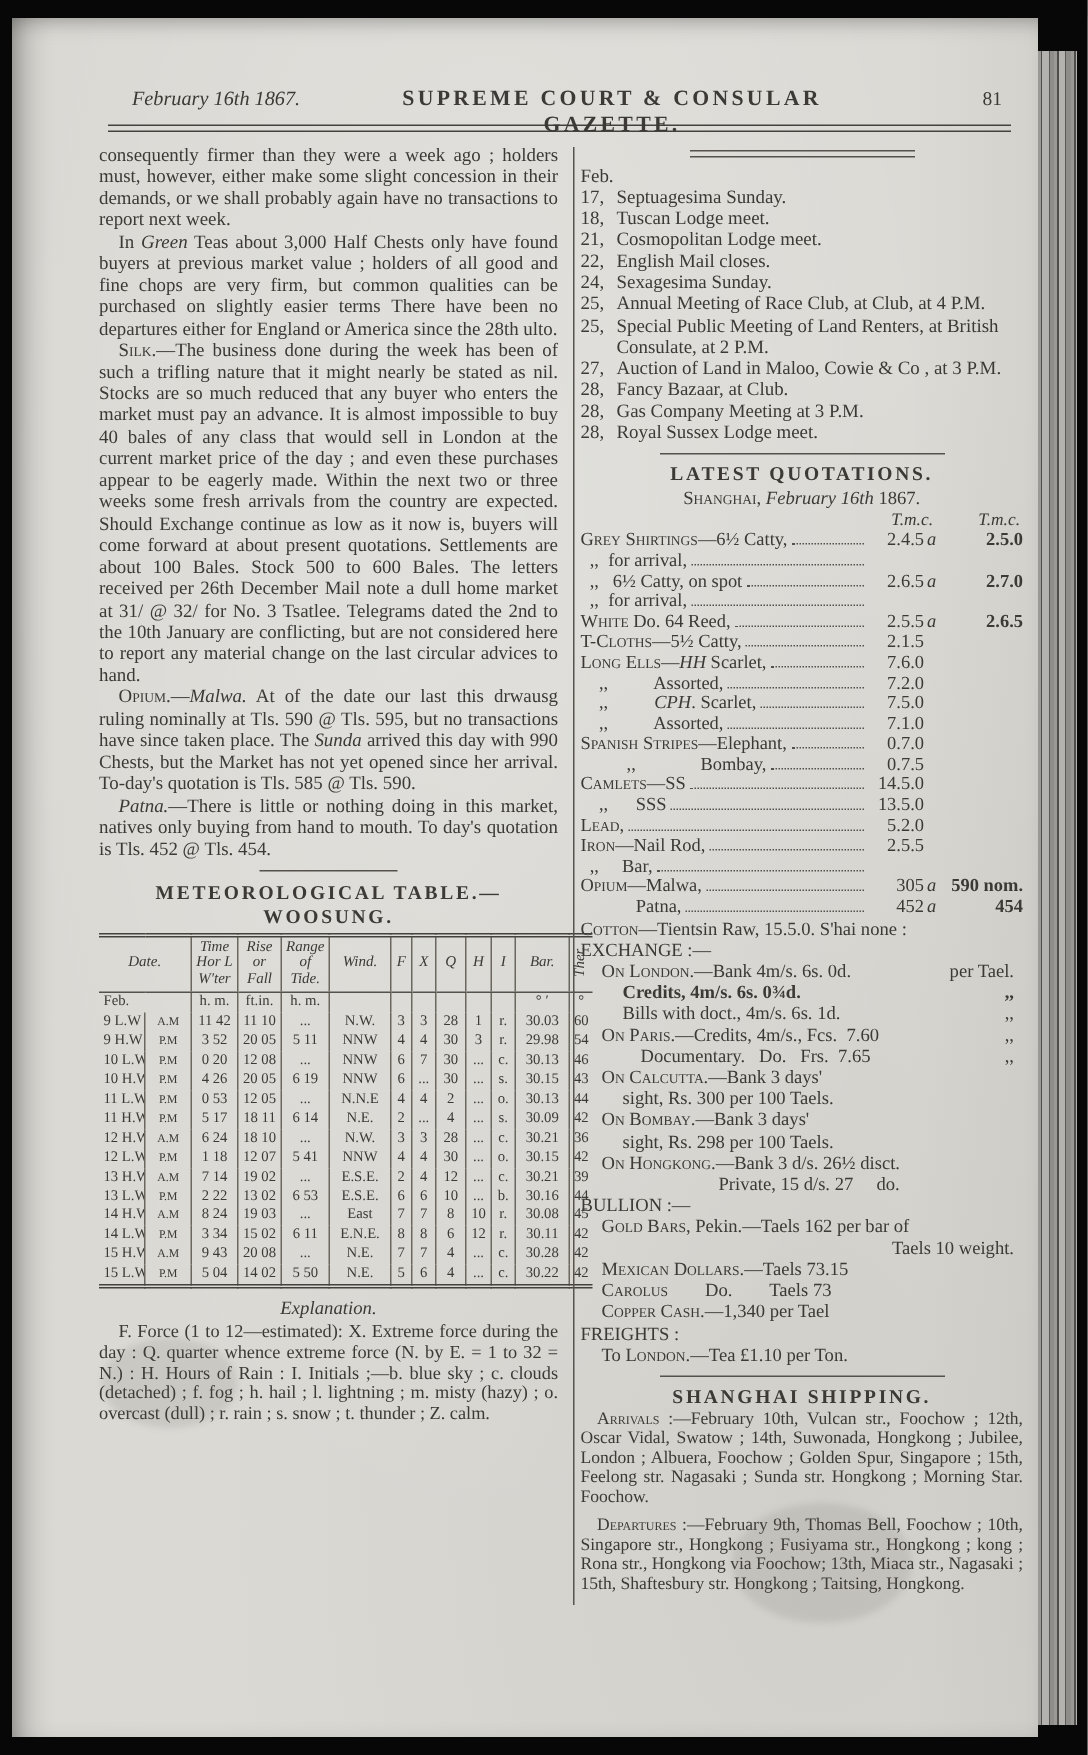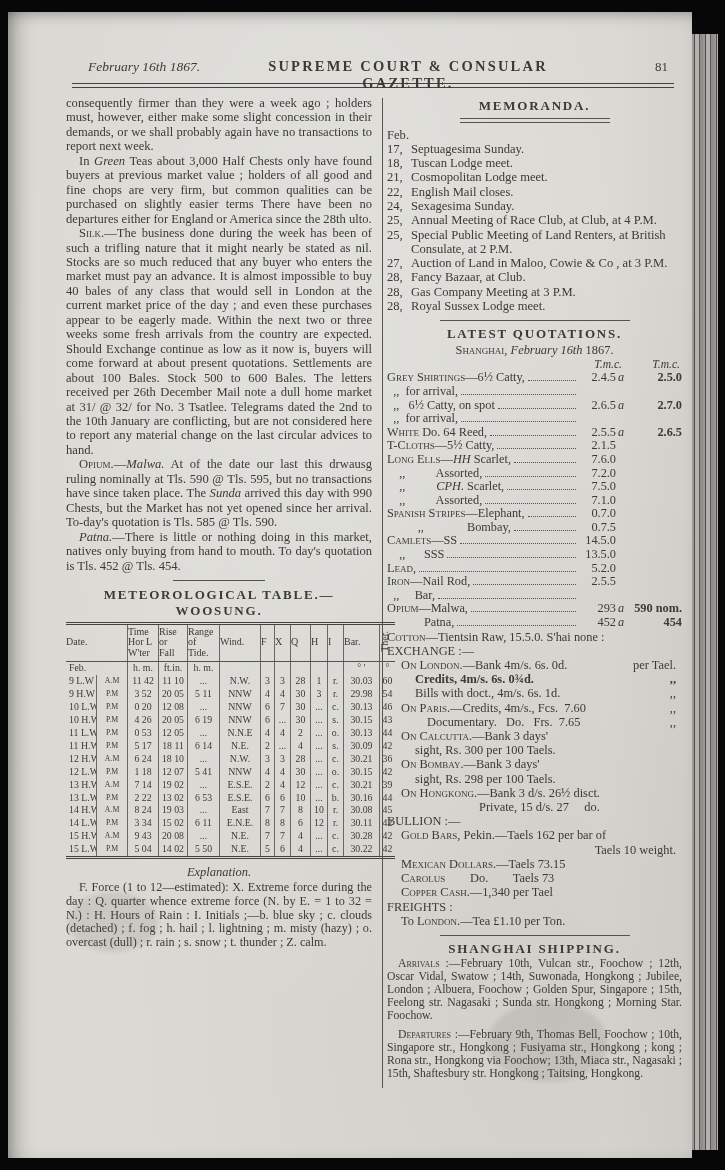--- a/index.html
+++ b/index.html
@@ -33,21 +33,21 @@
   .sc{font-variant:small-caps;}
   .it{font-style:italic;}
   .rule-short{border-top:1px solid #55514b;width:92px;margin:7px auto 6px auto;}
   .rule-mid{border-top:1px solid #55514b;width:190px;margin:7px auto 5px auto;}
   .rule-dbl{height:2.5px;border-top:1px solid #55514b;border-bottom:1px solid #55514b;width:150px;margin:4px auto 5px auto;}
   .sect-title{text-align:center;font-size:13px;letter-spacing:1.8px;font-weight:bold;margin:2px 0 1px 0;}
   
   .met-table{width:100%;border-collapse:collapse;table-layout:fixed;margin-top:3px;
              border-top:3px double #45423d;border-bottom:3px double #45423d;}
   .met-table th,.met-table td{padding:0 1px;font-weight:normal;overflow:hidden;}
-  .met-table th{font-size:10px;line-height:10.5px;text-align:left;
+  .met-table th{font-style:italic;font-size:10px;line-height:10.5px;text-align:center;
                 white-space:pre-line;border-bottom:1px solid #55514b;padding:2px 0 3px 0;vertical-align:middle;}
   .met-table td{font-size:9.8px;line-height:12.9px;text-align:center;white-space:nowrap;}
   .met-table .bl{border-left:1px solid #6b675f;}
   .met-table td.dt{text-align:left;padding-left:3px;}
   .met-table td.ap{font-size:7.8px;}
   .ther-rot{writing-mode:vertical-rl;transform:rotate(180deg);margin:0 auto;}
   .expl-title{text-align:center;font-style:italic;font-size:12.5px;margin-top:6px;}
   .expl{margin:1px 0 0 0;font-size:12.2px;line-height:13.8px;text-align:justify;text-indent:13px;}
   
   .memo-month{font-size:12.6px;line-height:14.3px;}
@@ -356,21 +356,20 @@
               </tbody>
           </table>
 
           <div class="expl-title">Explanation.</div>
           <p class="expl">F. Force (1 to 12—estimated): X. Extreme force during the day : Q. quarter whence extreme force (N. by E. = 1 to 32 = N.) : H. Hours of Rain : I. Initials ;—b. blue sky ; c. clouds (detached) ; f. fog ; h. hail ; l. lightning ; m. misty (hazy) ; o. overcast (dull) ; r. rain ; s. snow ; t. thunder ; Z. calm.</p>
         </div>
 
         <div class="divider"></div>
 
         <div class="col-right">
-          <div class="sect-title">MEMORANDA.</div>
           <div class="rule-dbl"></div>
           <div class="memo-month">Feb.</div>
           <div>
               <div class="memo-item">
                 <span class="memo-num">17,</span>
                 <span class="memo-text">Septuagesima Sunday.</span>
               </div>
               <div class="memo-item">
                 <span class="memo-num">18,</span>
                 <span class="memo-text">Tuscan Lodge meet.</span>
@@ -536,21 +535,21 @@
               <div class="q-row">
                 <span class="q-label"><span>  ,,     Bar,</span></span>
                 <span class="leader"></span>
                 <span class="q-v1"></span>
                 <span class="q-vm"></span>
                 <span class="q-v2"></span>
               </div>
               <div class="q-row">
                 <span class="q-label"><span class="sc">Opium</span><span>—Malwa,</span></span>
                 <span class="leader"></span>
-                <span class="q-v1">293</span>
+                <span class="q-v1">305</span>
                 <span class="q-vm">a</span>
                 <span class="q-v2">590 nom.</span>
               </div>
               <div class="q-row">
                 <span class="q-label"><span>            Patna,</span></span>
                 <span class="leader"></span>
                 <span class="q-v1">452</span>
                 <span class="q-vm">a</span>
                 <span class="q-v2">454</span>
               </div>

